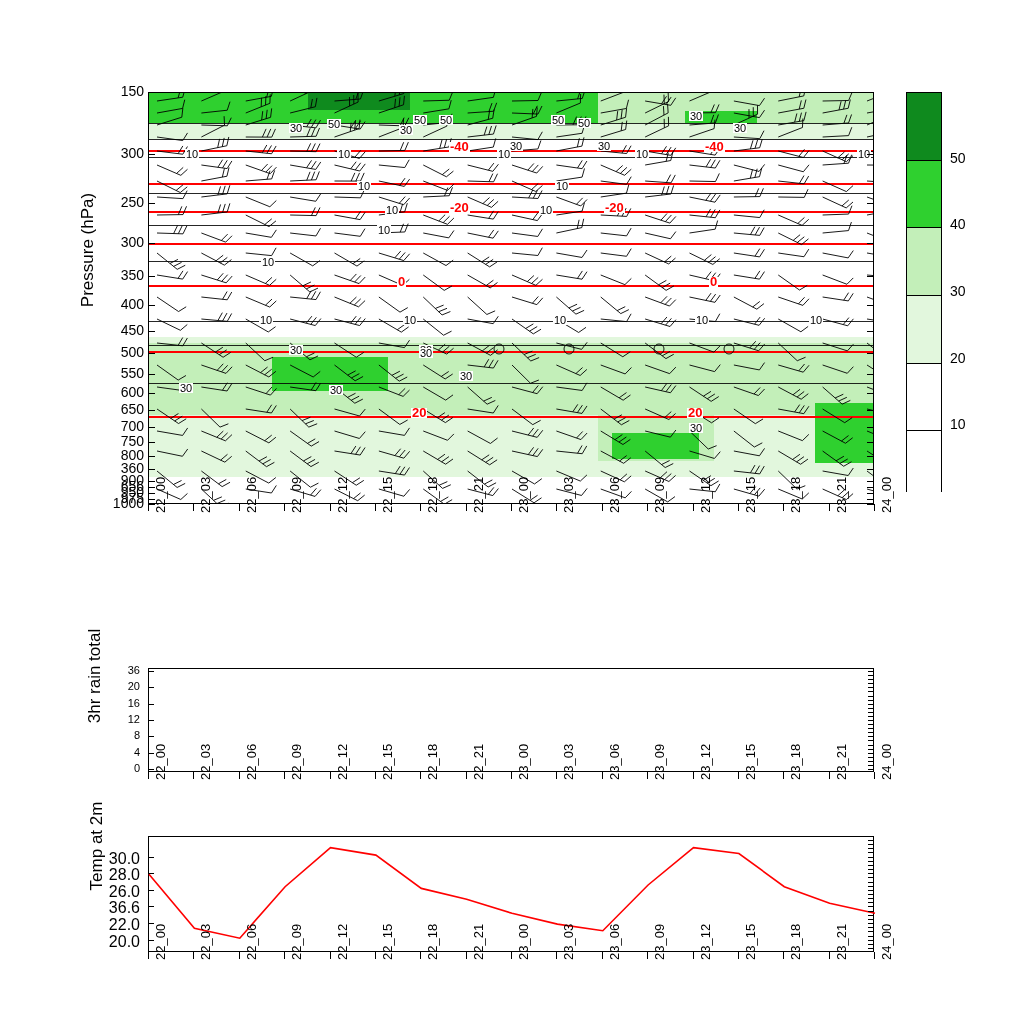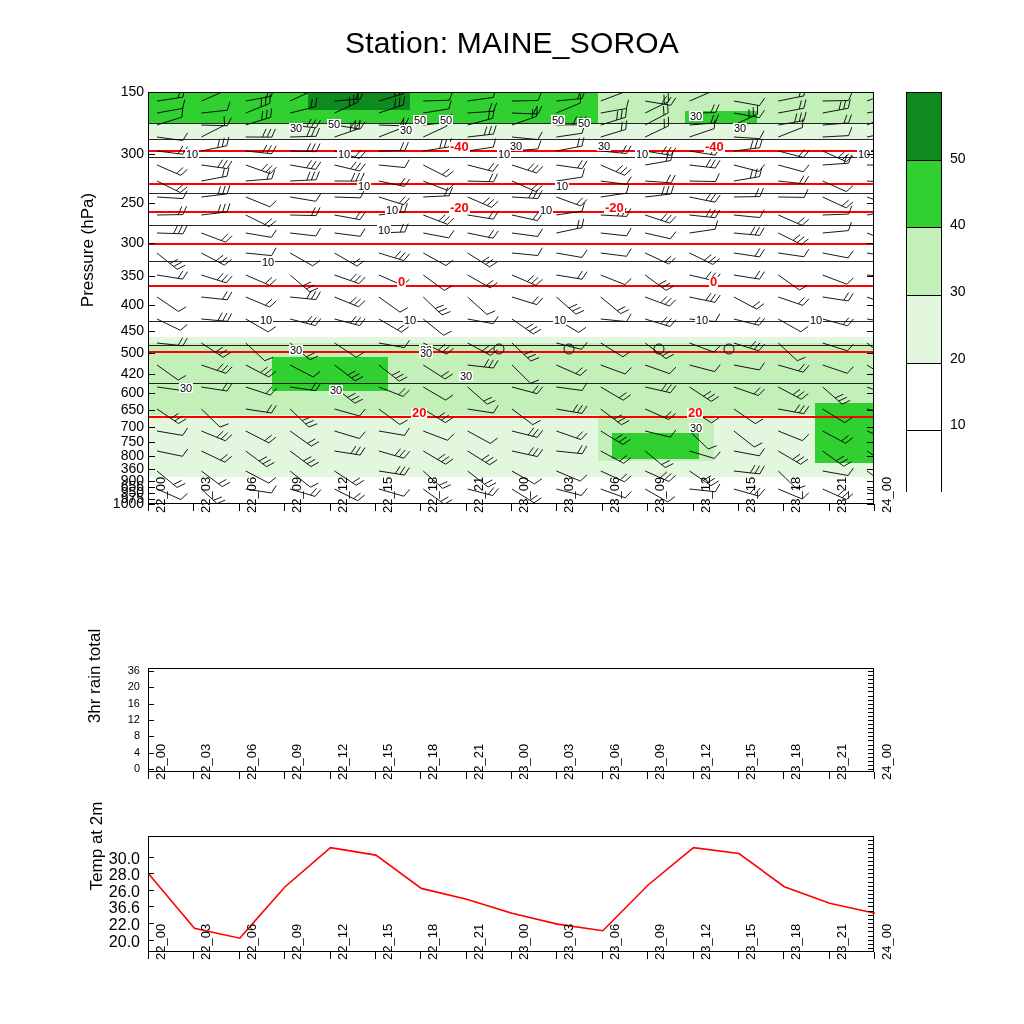--- a/index.html
+++ b/index.html
@@ -58,21 +58,20 @@
   .p2title{position:absolute;left:-10px;top:666px;width:210px;text-align:center;transform:rotate(-90deg);font-size:17px;}
   .p3title{position:absolute;left:-8px;top:836px;width:210px;text-align:center;transform:rotate(-90deg);font-size:17px;}
 
   svg.overlay{position:absolute;left:0;top:0;overflow:visible;}
 </style>
 </head>
 <body>
 
 <div class="page">
 
-  <div class="title">Station: MAINE_SOROA</div>
 
   <div class="xsec-panel">
 
     <div class="fill-band" style="top:0px;height:46px;background:#c3efb9;"></div>
     <div class="fill-band" style="top:0px;height:30px;background:#2fd02f;left:0;width:62%;"></div>
     <div class="fill-band" style="top:0px;height:17px;left:22%;width:14%;background:#0f8a1e;"></div>
     <div class="fill-band" style="top:18px;height:14px;left:4%;width:10%;background:#2fd02f;"></div>
     <div class="fill-band" style="top:20px;height:16px;left:40%;width:22%;background:#2fd02f;"></div>
     <div class="fill-band" style="top:18px;height:16px;left:74%;width:10%;background:#2fd02f;"></div>
     <div class="fill-band" style="top:30px;height:16px;left:0;width:100%;background:#e2f7dd;"></div>
@@ -2024,21 +2023,21 @@
       <div class="ytick r" style="top: 276.009px;"></div>
       <div class="ylab" style="top: 296.008px;">400</div>
       <div class="ytick" style="top: 305.008px;"></div>
       <div class="ytick r" style="top: 305.008px;"></div>
       <div class="ylab" style="top: 321.587px;">450</div>
       <div class="ytick" style="top: 330.587px;"></div>
       <div class="ytick r" style="top: 330.587px;"></div>
       <div class="ylab" style="top: 344.468px;">500</div>
       <div class="ytick" style="top: 353.468px;"></div>
       <div class="ytick r" style="top: 353.468px;"></div>
-      <div class="ylab" style="top: 365.167px;">420</div>
+      <div class="ylab" style="top: 365.167px;">550</div>
       <div class="ytick" style="top: 374.167px;"></div>
       <div class="ytick r" style="top: 374.167px;"></div>
       <div class="ylab" style="top: 384.063px;">600</div>
       <div class="ytick" style="top: 393.063px;"></div>
       <div class="ytick r" style="top: 393.063px;"></div>
       <div class="ylab" style="top: 401.446px;">650</div>
       <div class="ytick" style="top: 410.446px;"></div>
       <div class="ytick r" style="top: 410.446px;"></div>
       <div class="ylab" style="top: 417.54px;">700</div>
       <div class="ytick" style="top: 426.54px;"></div>

